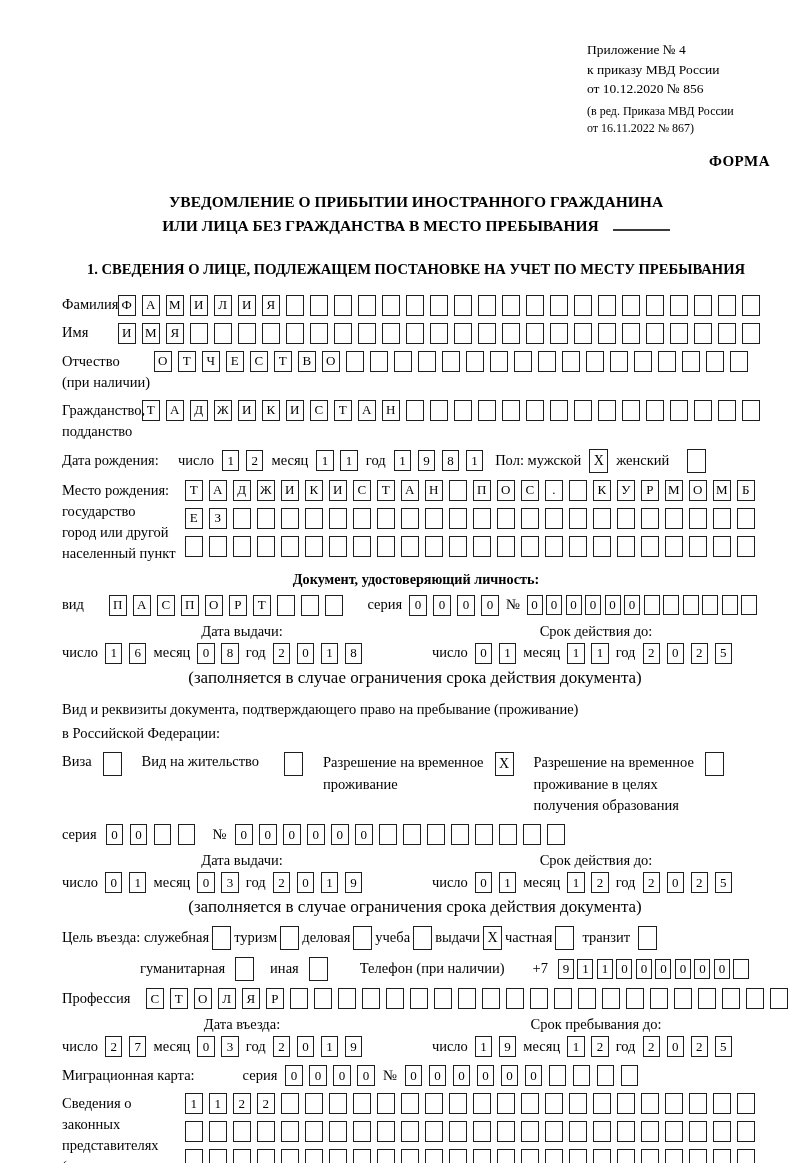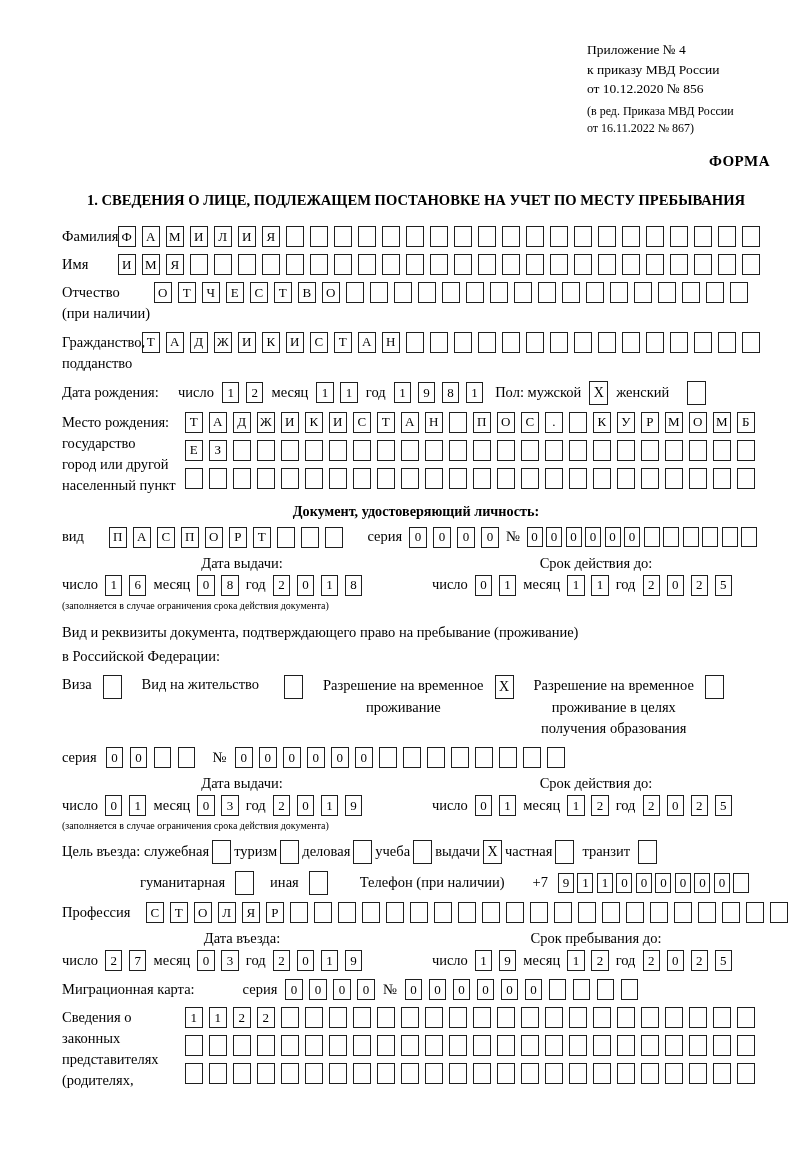--- a/index.html
+++ b/index.html
@@ -35,39 +35,43 @@
     font-size:14px;
   }
   .stack { display:flex; flex-direction:column; gap:7px; }
   .center-bold { text-align:center; font-weight:bold; font-size:14.2px; margin:4px 0 7px; }
   .inline-row { display:flex; align-items:center; margin-bottom:7px; }
   .dhdr { display:flex; margin:2px 0 3px; }
   .dh-l { width:360px; text-align:center; flex:none; }
   .dh-r { flex:1; text-align:center; }
   .drow { display:flex; justify-content:space-between; margin-bottom:4px; padding-right:38px; }
   .dgrp { display:flex; align-items:center; gap:7px; }
-  .note { font-size:10px; text-align:left; margin:0 0 9px; padding-right:2px; }
+  .note { font-size:17px; text-align:center; margin:0 0 9px; padding-right:2px; }
   .para { line-height:1.7; }
-  .opt-center { text-align:center; line-height:1.5; flex:none; }
+  .opt-center { line-height:1.5; flex:none; }
 </style>
 </head>
 <body>
 
 <div class="page">
 
   <div class="appendix">
     <div>Приложение № 4</div>
     <div>к приказу МВД России</div>
     <div>от 10.12.2020 № 856</div>
     <div class="small gap">(в ред. Приказа МВД России</div>
     <div class="small">от 16.11.2022 № 867)</div>
   </div>
 
   <div class="forma">ФОРМА</div>
 
+  <div class="title">
+    <div>УВЕДОМЛЕНИЕ О ПРИБЫТИИ ИНОСТРАННОГО ГРАЖДАНИНА</div>
+    <div><span>ИЛИ ЛИЦА БЕЗ ГРАЖДАНСТВА В МЕСТО ПРЕБЫВАНИЯ</span><span class="title-underline"></span></div>
+  </div>
 
   <div class="section">1. СВЕДЕНИЯ О ЛИЦЕ, ПОДЛЕЖАЩЕМ ПОСТАНОВКЕ НА УЧЕТ ПО МЕСТУ ПРЕБЫВАНИЯ</div>
 
   <div class="row">
     <div class="lbl" style="width:56px">Фамилия</div>
     <div class="cells">
         <span class="cell">Ф</span>
         <span class="cell">А</span>
         <span class="cell">М</span>
         <span class="cell">И</span>

